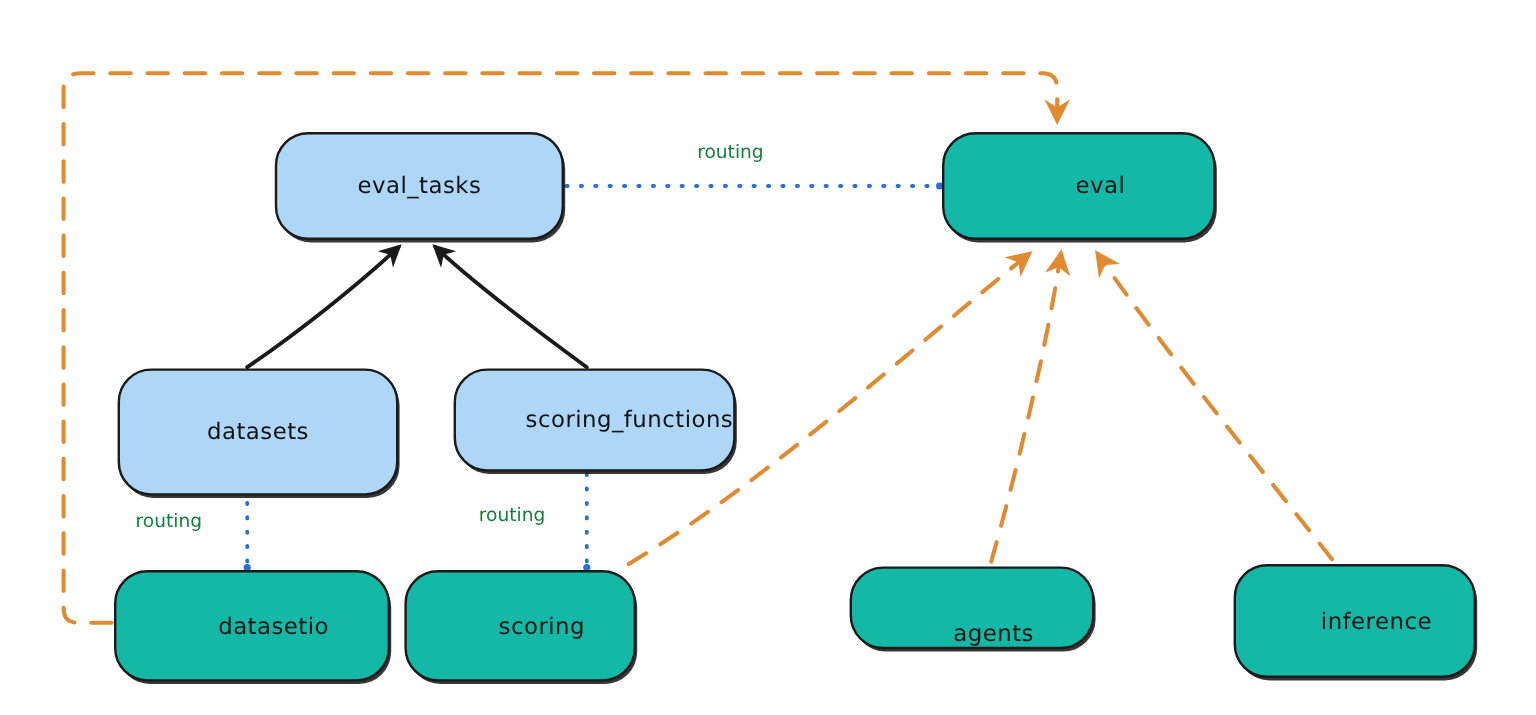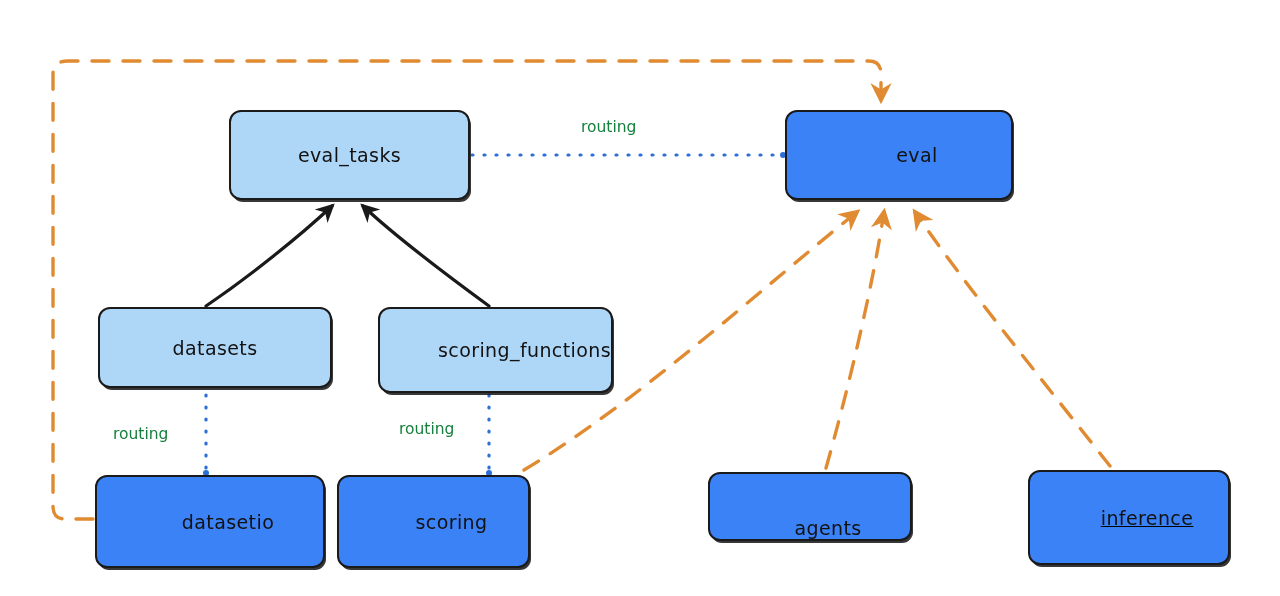--- a/index.html
+++ b/index.html
@@ -2,25 +2,25 @@
 <html><head>
 <meta charset="utf-8">
 <style>
   html,body{margin:0;padding:0;background:#ffffff;}
   body{width:1280px;height:596px;overflow:hidden;
        font-family:"DejaVu Sans", sans-serif;}
   #stage{position:relative;width:1280px;height:596px;background:#fff;}
   #edges{position:absolute;inset:0;width:1280px;height:596px;}
   .node{position:absolute;box-sizing:border-box;
         display:flex;align-items:center;justify-content:center;
-        border:2.6px solid #1a1a1a;border-radius:12px;
+        border:2.6px solid #1a1a1a;border-radius:28px;
         box-shadow:2px 3px 0 -1px rgba(20,20,20,0.85);
         z-index:3;}
   .node.blue{background:#aed6f7;}
-  .node.green{background:#3b82f6;padding-left:36px;}
+  .node.green{background:#14b8a6;padding-left:36px;}
   .node .lbl{font-family:"DejaVu Sans", sans-serif;
              font-size:19px;color:#121212;letter-spacing:.4px;
              white-space:nowrap;}
   .edge-label{position:absolute;z-index:4;color:#15803d;
               font-size:15.5px;font-family:"DejaVu Sans", sans-serif;
               white-space:nowrap;background:#fff;padding:0 3px;}
 </style>
 </head>
 <body>
 
@@ -59,41 +59,41 @@
   </svg>
 
   <div class="node blue" style="left:229px;top:110px;width:241px;height:90px;">
     <span class="lbl">eval_tasks</span>
   </div>
 
   <div class="node green" style="left:785px;top:110px;width:228px;height:90px;">
     <span class="lbl">eval</span>
   </div>
 
-  <div class="node blue" style="left:98px;top:307px;width:234px;height:81px;">
+  <div class="node blue" style="left:98px;top:307px;width:234px;height:106px;">
     <span class="lbl">datasets</span>
   </div>
 
   <div class="node blue" style="left:378px;top:307px;width:235px;height:86px;justify-content:flex-end;">
     <span class="lbl">scoring_functions</span>
   </div>
 
   <div class="node green" style="left:95px;top:475px;width:230px;height:93px;">
     <span class="lbl">datasetio</span>
   </div>
 
   <div class="node green" style="left:337px;top:475px;width:193px;height:93px;align-items:center;">
     <span class="lbl">scoring</span>
   </div>
 
   <div class="node green" style="left:708px;top:472px;width:204px;height:69px;align-items:flex-end;">
     <span class="lbl">agents</span>
   </div>
 
-  <div class="node green" style="left:1028px;top:470px;width:202px;height:95px;text-decoration:underline;">
+  <div class="node green" style="left:1028px;top:470px;width:202px;height:95px;">
     <span class="lbl">inference</span>
   </div>
 
   <div class="edge-label" style="left:578px;top:118px;">routing</div>
   <div class="edge-label" style="left:110px;top:425px;">routing</div>
   <div class="edge-label" style="left:396px;top:420px;">routing</div>
 
 </div>
 
 </body></html>

